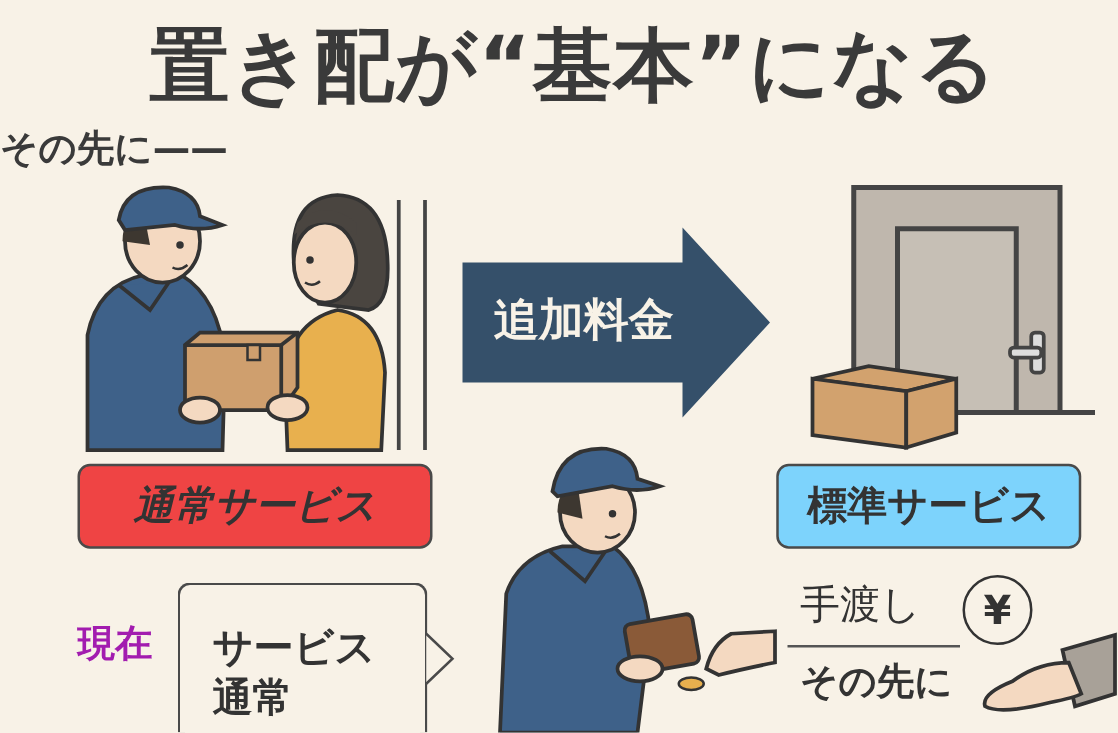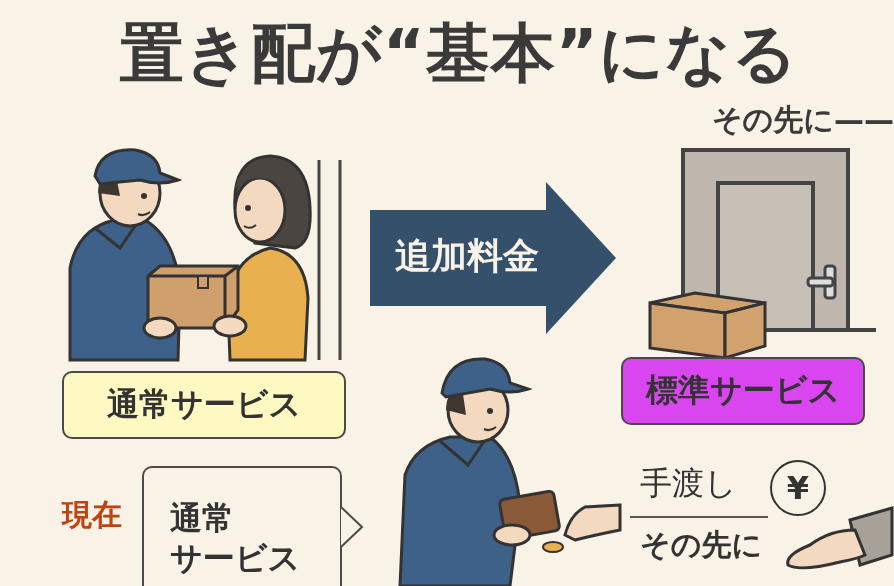--- a/index.html
+++ b/index.html
@@ -9,39 +9,39 @@
     font-family:"DejaVu Sans", "Liberation Sans", sans-serif;
     color:#333;
   }
   .abs { position:absolute; }
   .title {
     left:12px; top:8px; width:894px; text-align:center;
     font-size:64px; font-weight:bold; color:#3a3a3a; letter-spacing:1px;
     line-height:90px;
   }
   .subtitle {
-    left:0; top:100px; width:894px; text-align:right;
+    left:0; top:100px; width:894px; text-align:left;
     font-size:30px; font-weight:bold; color:#3a3a3a; line-height:40px;
   }
   .pill {
     border:2px solid #4a4a4a; border-radius:10px;
     display:flex; align-items:center; justify-content:center;
     font-size:32px; font-weight:bold; color:#333;
   }
-  .pill-normal { left:62px; top:371px; width:280px; height:64px; background:#fef9c3; }
-  .pill-standard { left:621px; top:357px; width:240px; height:64px; background:#d946ef; }
+  .pill-normal { left:62px; top:371px; width:280px; height:64px; background:#ef4444;font-style:italic; }
+  .pill-standard { left:621px; top:371px; width:240px; height:64px; background:#7dd3fc; }
   .bubble {
     left:142px; top:466px; width:200px; height:120px;
     border:2px solid #4a4a4a; border-bottom:none; border-radius:10px 10px 0 0;
     box-sizing:border-box;
   }
   .bubble-text {
     left:170px; top:498px; font-size:32px; font-weight:bold; line-height:40px; color:#333;
   }
-  .current-label { left:62px; top:495px; font-size:30px; font-weight:bold; color:#c2410c; }
+  .current-label { left:62px; top:495px; font-size:30px; font-weight:bold; color:#a21caf; }
   .handover { left:640px; top:462px; font-size:32px; font-weight:normal; color:#333; }
   .extra-fee { left:640px; top:525px; font-size:30px; font-weight:bold; color:#333; }
   .divider { left:630px; top:516px; width:138px; height:2px; background:#555; }
   .yen-circle {
     left:770px; top:460px; width:56px; height:56px; border:2px solid #333; border-radius:50%;
     display:flex; align-items:center; justify-content:center;
     font-size:32px; font-weight:bold; color:#333; box-sizing:border-box;
   }
   .arrow-label {
     left:395px; top:232px; font-size:36px; font-weight:bold; color:#f8f2e7;
@@ -105,22 +105,22 @@
 
 <div class="abs pill pill-normal">通常サービス</div>
 <div class="abs pill pill-standard">標準サービス</div>
 
 <div class="abs current-label">現在</div>
 <div class="abs bubble"></div>
 <svg style="left:340px;top:505px;" width="24" height="44" viewBox="0 0 24 44">
   <path d="M1 2 L22 22 L1 42" fill="#f8f2e7" stroke="#4a4a4a" stroke-width="2"></path>
 </svg>
 <div class="abs bubble-text">
+  <div>サービス</div>
   <div>通常</div>
-  <div>サービス</div>
 </div>
 
 <svg style="left:390px;top:345px;" width="230" height="241" viewBox="0 0 230 241">
   <path d="M10 241 L15 130 Q25 100 60 92 L100 92 Q125 110 130 160 L120 241 Z" fill="#3e6189" stroke="#333" stroke-width="3"></path>
   <path d="M50 96 L78 120 L95 95" fill="#3e6189" stroke="#333" stroke-width="3"></path>
   <ellipse cx="88" cy="65" rx="30" ry="32" fill="#f4d9c1" stroke="#333" stroke-width="3"></ellipse>
   <path d="M56 65 Q56 45 72 42 L76 70 Z" fill="#3d3730"></path>
   <path d="M52 48 Q58 12 95 14 Q118 18 120 38 L138 44 Q120 50 100 44 L56 52 Z" fill="#3e6189" stroke="#333" stroke-width="3"></path>
   <circle cx="100" cy="66" r="3" fill="#333"></circle>
   <path d="M94 84 Q100 87 106 82" stroke="#333" stroke-width="2" fill="none"></path>

